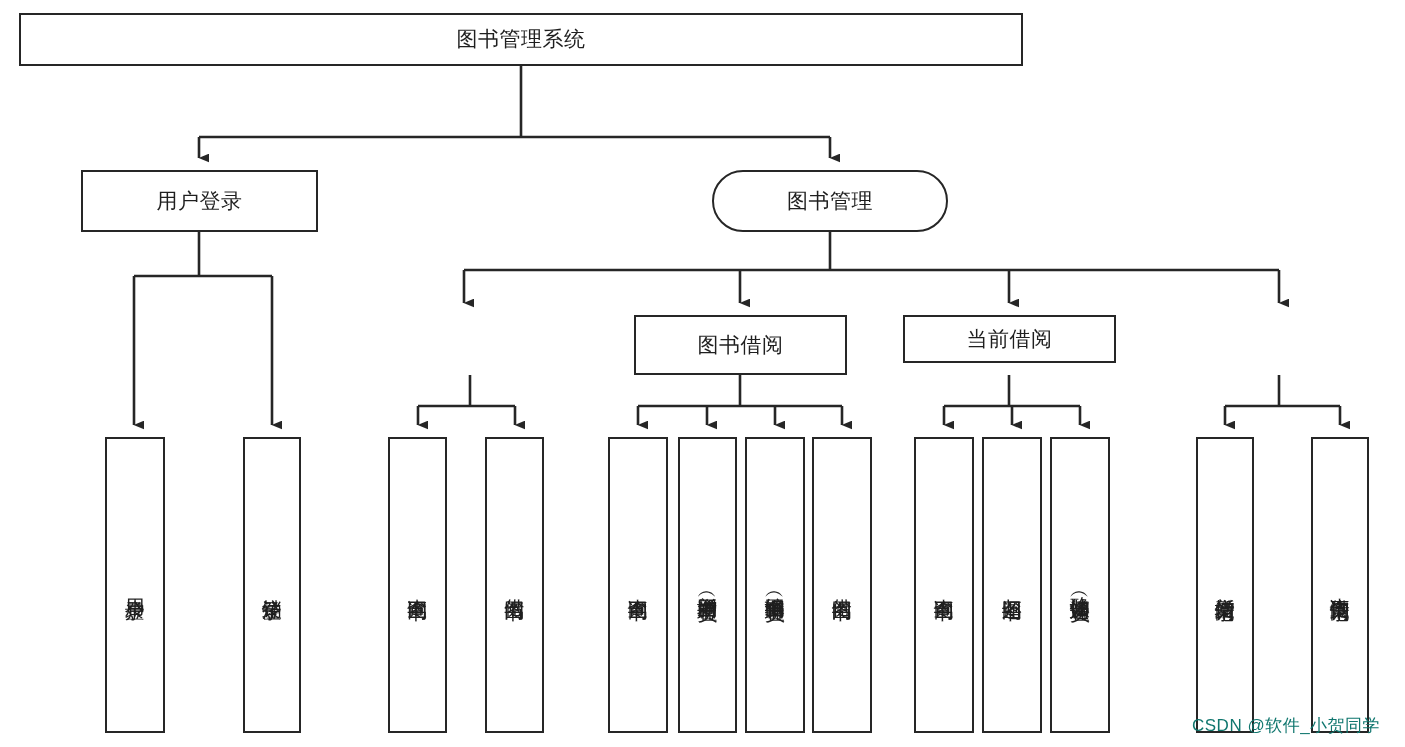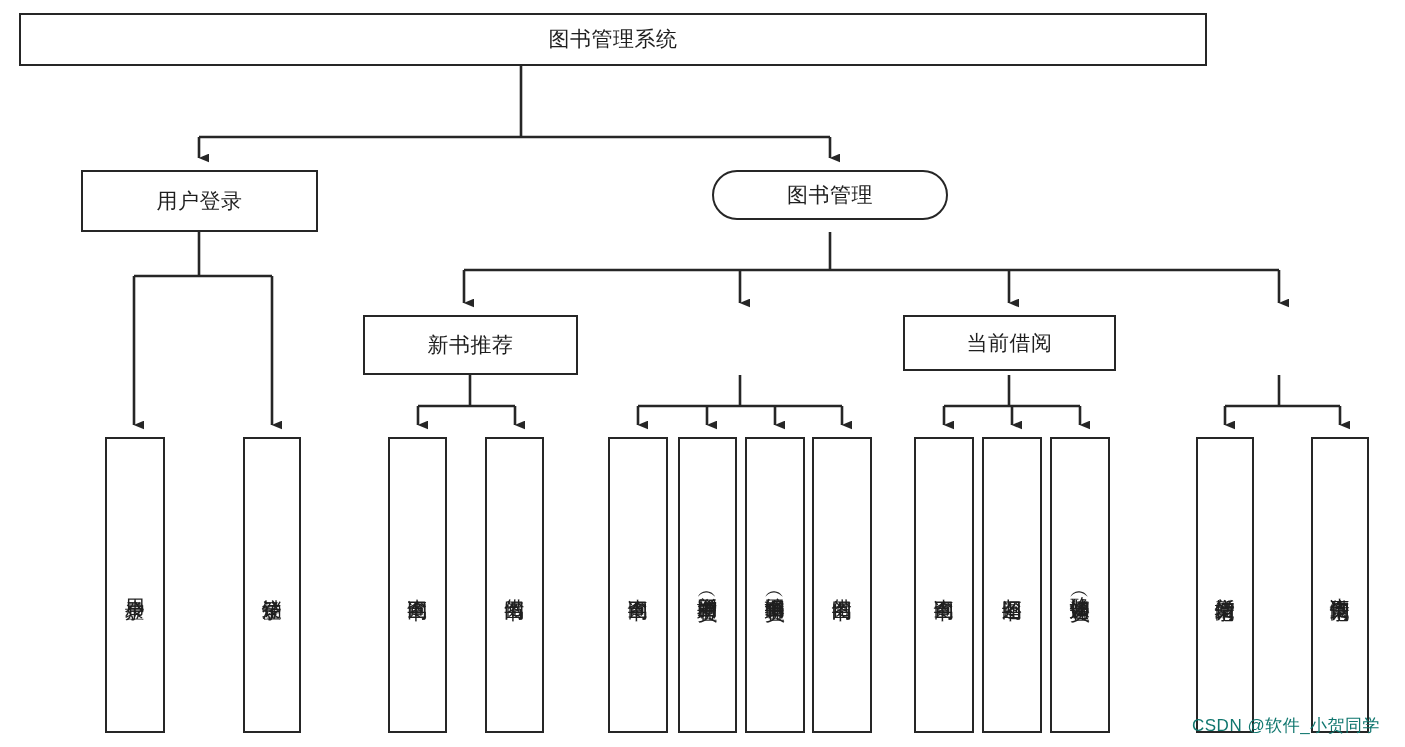--- a/index.html
+++ b/index.html
@@ -111,35 +111,35 @@
       <path d="M 1012,406 L 1012,425" marker-end="url(#arrowhead)"></path>
       <path d="M 1080,406 L 1080,425" marker-end="url(#arrowhead)"></path>
 
       <path d="M 1279,375 L 1279,406"></path>
       <path d="M 1225,406 L 1340,406"></path>
       <path d="M 1225,406 L 1225,425" marker-end="url(#arrowhead)"></path>
       <path d="M 1340,406 L 1340,425" marker-end="url(#arrowhead)"></path>
     </g>
   </svg>
 
-  <div class="node" id="node-root" style="left: 19px; top: 13px; width: 1188px; height: 53px;">
+  <div class="node" id="node-root" style="left: 19px; top: 13px; width: 1004px; height: 53px;">
     <span class="label">图书管理系统</span>
   </div>
 
   <div class="node" id="node-l2-0" style="left: 81px; top: 170px; width: 237px; height: 62px;">
     <span class="label">用户登录</span>
   </div>
-  <div class="node" id="node-l2-1" style="left: 712px; top: 170px; width: 236px; height: 50px; border-radius: 31px;">
+  <div class="node" id="node-l2-1" style="left: 712px; top: 170px; width: 236px; height: 62px; border-radius: 31px;">
     <span class="label">图书管理</span>
   </div>
 
-  <div class="node" id="node-l3-0" style="left: 363px; top: 315px; width: 215px; height: 60px;">
-    <span class="label">新书推荐</span>
+  <div class="node" id="node-l3-1" style="left: 634px; top: 315px; width: 213px; height: 60px;">
+    <span class="label">图书借阅</span>
   </div>
-  <div class="node" id="node-l3-2" style="left: 903px; top: 315px; width: 213px; height: 56px;">
+  <div class="node" id="node-l3-2" style="left: 903px; top: 315px; width: 213px; height: 48px;">
     <span class="label">当前借阅</span>
   </div>
 
   <div class="node vertical" id="node-leaf-0" style="left: 105px; top: 437px; width: 60px; height: 296px;">
     <span class="label">用户登录</span>
   </div>
   <div class="node vertical" id="node-leaf-1" style="left: 243px; top: 437px; width: 58px; height: 296px;">
     <span class="label">注销登录</span>
   </div>
   <div class="node vertical" id="node-leaf-2" style="left: 388px; top: 437px; width: 59px; height: 296px;">

